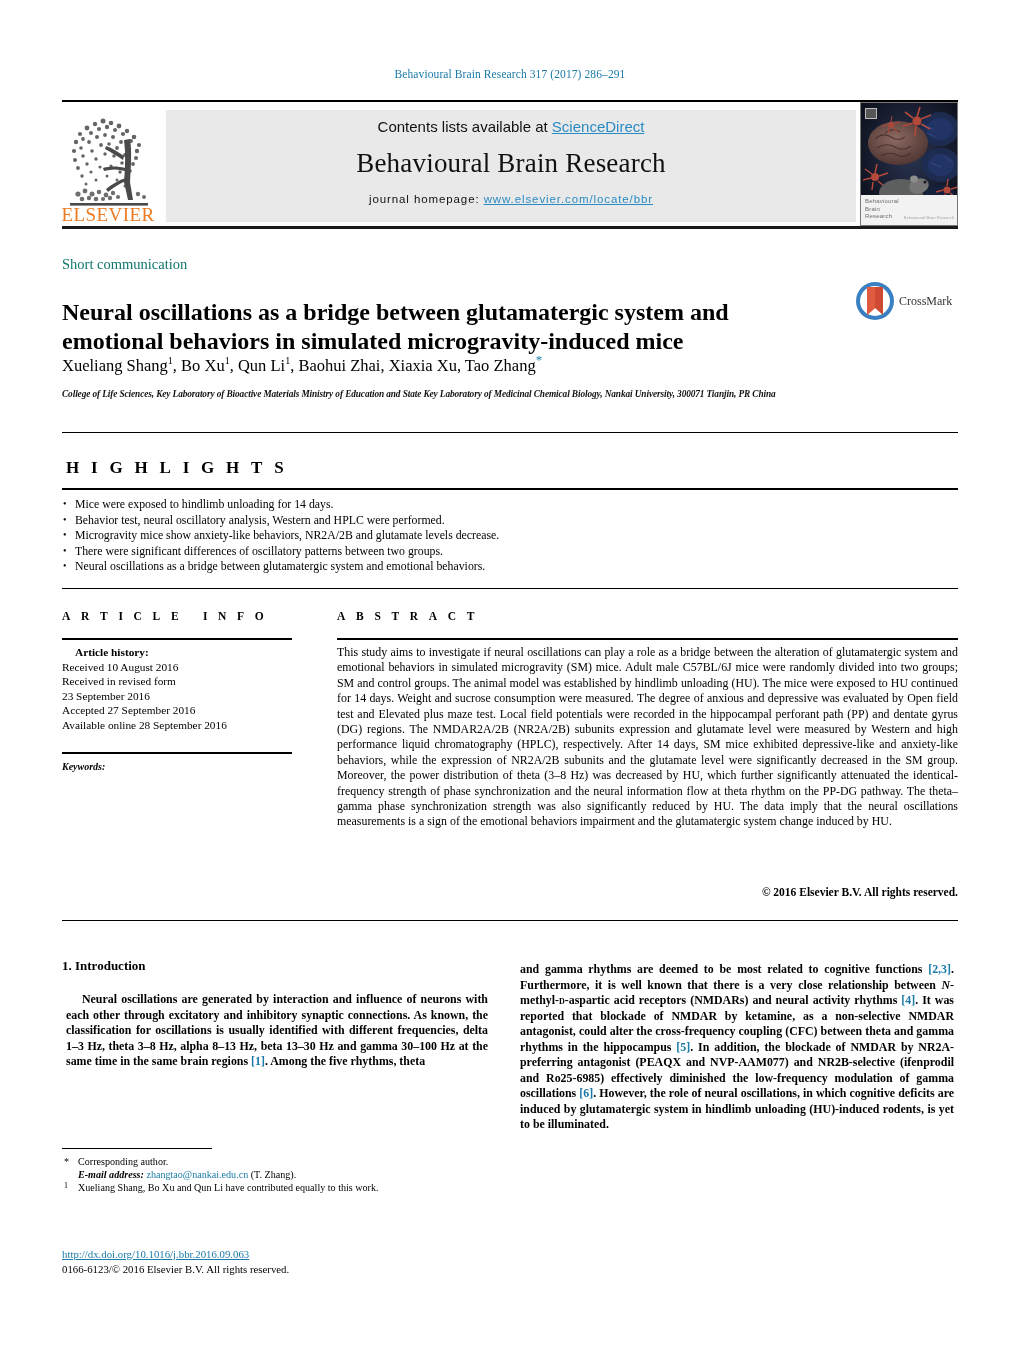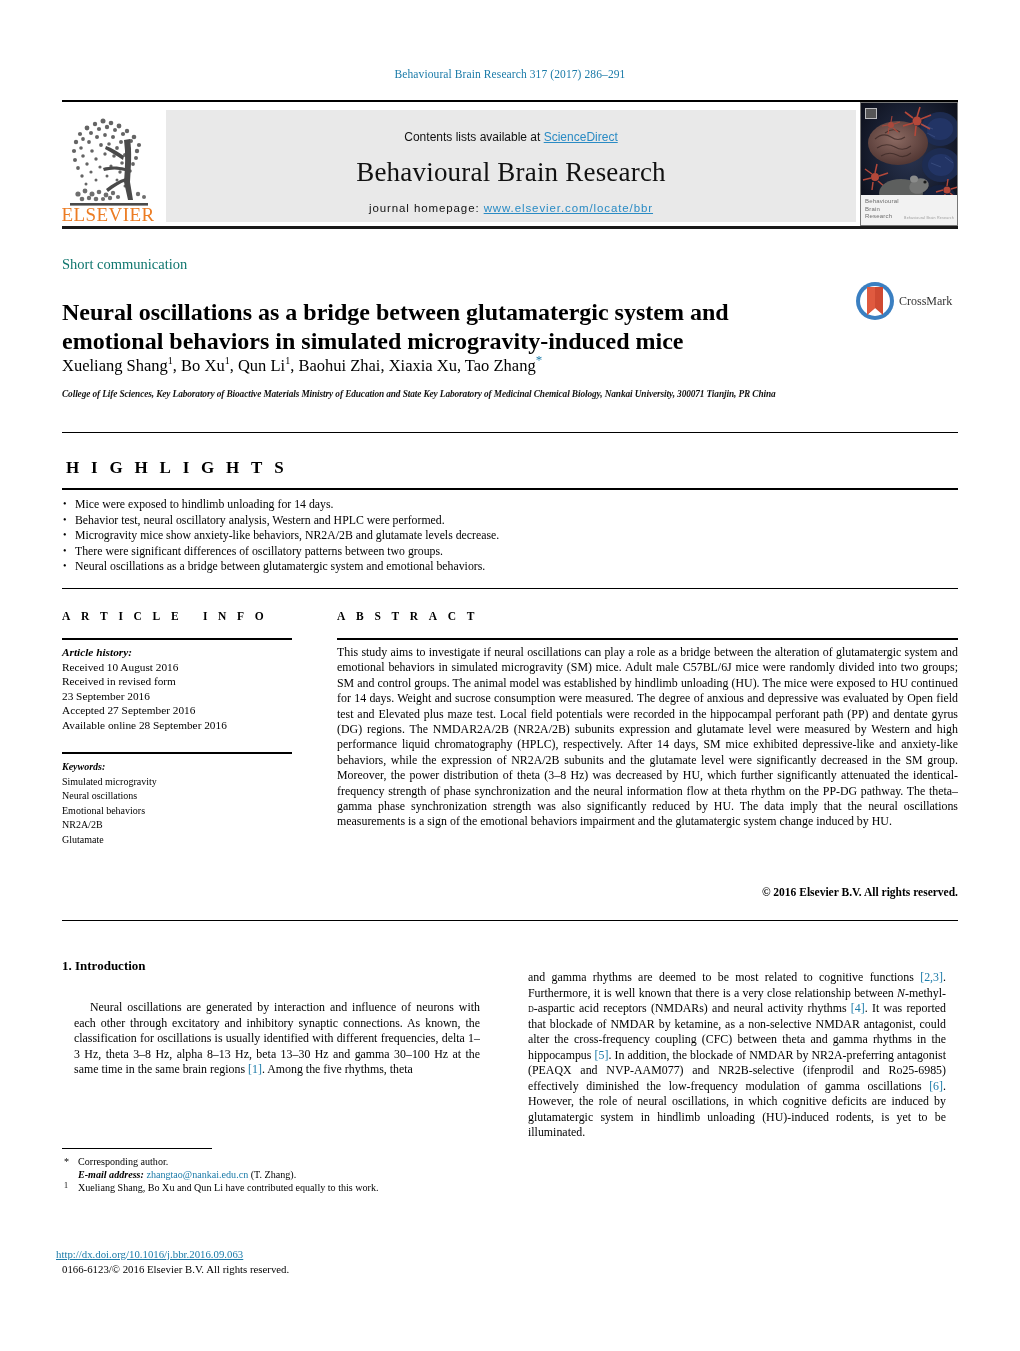--- a/index.html
+++ b/index.html
@@ -38,23 +38,23 @@
     position: absolute; left: 0; top: 6px; width: 92px; height: 118px;
   }
   .center-band {
     position: absolute; left: 104px; top: 10px;
     width: 690px; height: 112px;
     background: #e9e9e9;
     display: flex; flex-direction: column;
     align-items: center; justify-content: flex-start;
   }
   .contents-line {
-    margin-top: 20px;
+    margin-top: 8px;
     font-family: "Liberation Sans", sans-serif;
-    font-size: 12px; color: #111;
+    font-size: 15px; color: #111;
   }
   .contents-line .sd { color: #2a8bc4; }
   .journal-title {
     margin-top: 13px;
     font-family: "Liberation Serif", serif;
     font-size: 27px; color: #111; letter-spacing: .2px;
   }
   .homepage-line {
     margin-top: 14px;
     font-family: "Liberation Sans", sans-serif;
@@ -165,21 +165,21 @@
   }
   .abs-rule {
     position: absolute; left: 337px; top: 638px; width: 621px; height: 1.5px;
     background: #000;
   }
 
   .history {
     position: absolute; left: 62px; top: 645px; width: 240px;
     font-size: 11.3px; line-height: 14.6px; color: #000;
   }
-  .history .lbl { font-style: italic; font-weight: bold; }
+  .history .lbl { font-weight: bold; margin-left: 13px; }
   .hist-rule {
     position: absolute; left: 62px; top: 752px; width: 230px; height: 1.5px;
     background: #000;
   }
   .keywords {
     position: absolute; left: 62px; top: 760px; width: 240px;
     font-size: 10px; line-height: 14.6px; color: #000;
   }
   .keywords .lbl { font-style: italic; font-weight: bold; }
 
@@ -203,41 +203,41 @@
     font-size: 13px; font-weight: bold; color: #000;
   }
   .col-left {
     position: absolute; left: 62px; top: 988px; width: 430px;
     font-size: 11.9px; line-height: 15.5px; text-align: justify; color: #000;
   }
   .col-right {
     position: absolute; left: 516px; top: 958px; width: 442px;
     font-size: 11.9px; line-height: 15.5px; text-align: justify; color: #000;
   }
-  .col-left p, .col-right p { margin: 12px; }
+  .col-left p, .col-right p { margin: 4px; font-weight: bold; }
   .indent { text-indent: 16px; }
   .ref { color: #1a7aa8; }
 
   
   .foot-rule {
     position: absolute; left: 62px; top: 1148px; width: 150px; height: 1px;
     background: #000;
   }
   .footnotes {
     position: absolute; left: 62px; top: 1155px; width: 440px;
     font-size: 10.1px; line-height: 13.2px; color: #000;
   }
   .footnotes .fn { position: relative; padding-left: 16px; }
   .footnotes .fn .mk { position: absolute; left: 2px; top: 0; }
   .footnotes .fn .mk.sup { top: -2px; font-size: 8px; }
   .footnotes .em { font-style: italic; font-weight: bold; }
   .footnotes a, .link { color: #1a7aa8; text-decoration: none; }
 
   .doi {
-    position: absolute; left: 56px; top: 1247px; width: 440px;
+    position: absolute; left: 62px; top: 1247px; width: 440px;
     font-size: 10.8px; line-height: 14px; color: #1a7aa8;
   }
   .issn {
     position: absolute; left: 62px; top: 1262px; width: 440px;
     font-size: 10.8px; line-height: 14px; color: #000;
   }
 </style>
 </head>
 <body>
 
@@ -463,27 +463,20 @@
         <div>Received in revised form</div>
         <div>23 September 2016</div>
         <div>Accepted 27 September 2016</div>
         <div>Available online 28 September 2016</div>
       </div>
   </div>
   <div class="hist-rule"></div>
 
   <div class="keywords">
     <div class="lbl">Keywords:</div>
-    <div>
-        <div>Simulated microgravity</div>
-        <div>Neural oscillations</div>
-        <div>Emotional behaviors</div>
-        <div>NR2A/2B</div>
-        <div>Glutamate</div>
-      </div>
   </div>
 
   <div class="abstract">This study aims to investigate if neural oscillations can play a role as a bridge between the alteration of glutamatergic system and emotional behaviors in simulated microgravity (SM) mice. Adult male C57BL/6J mice were randomly divided into two groups; SM and control groups. The animal model was established by hindlimb unloading (HU). The mice were exposed to HU continued for 14 days. Weight and sucrose consumption were measured. The degree of anxious and depressive was evaluated by Open field test and Elevated plus maze test. Local field potentials were recorded in the hippocampal perforant path (PP) and dentate gyrus (DG) regions. The NMDAR2A/2B (NR2A/2B) subunits expression and glutamate level were measured by Western and high performance liquid chromatography (HPLC), respectively. After 14 days, SM mice exhibited depressive-like and anxiety-like behaviors, while the expression of NR2A/2B subunits and the glutamate level were significantly decreased in the SM group. Moreover, the power distribution of theta (3–8 Hz) was decreased by HU, which further significantly attenuated the identical-frequency strength of phase synchronization and the neural information flow at theta rhythm on the PP-DG pathway. The theta–gamma phase synchronization strength was also significantly reduced by HU. The data imply that the neural oscillations measurements is a sign of the emotional behaviors impairment and the glutamatergic system change induced by HU.</div>
   <div class="copyright">© 2016 Elsevier B.V. All rights reserved.</div>
 
   <div class="rule-after-abs"></div>
 
   <div class="sec-title">1. Introduction</div>
   <div class="col-left">
       <p class="indent">Neural oscillations are generated by interaction and influence of neurons with each other through excitatory and inhibitory synaptic connections. As known, the classification for oscillations is usually identified with different frequencies, delta 1–3 Hz, theta 3–8 Hz, alpha 8–13 Hz, beta 13–30 Hz and gamma 30–100 Hz at the same time in the same brain regions <span class="ref">[1]</span>. Among the five rhythms, theta</p>

